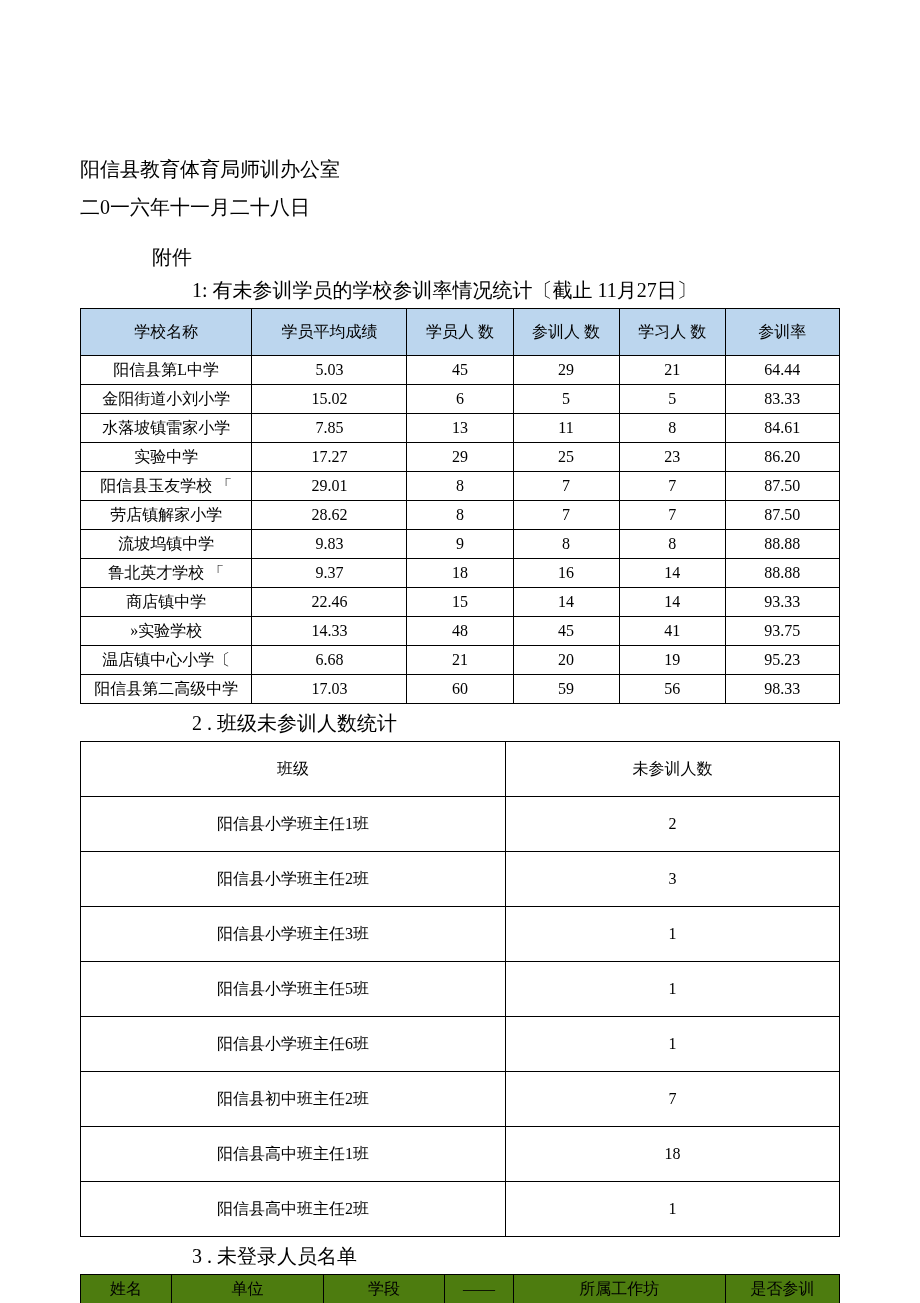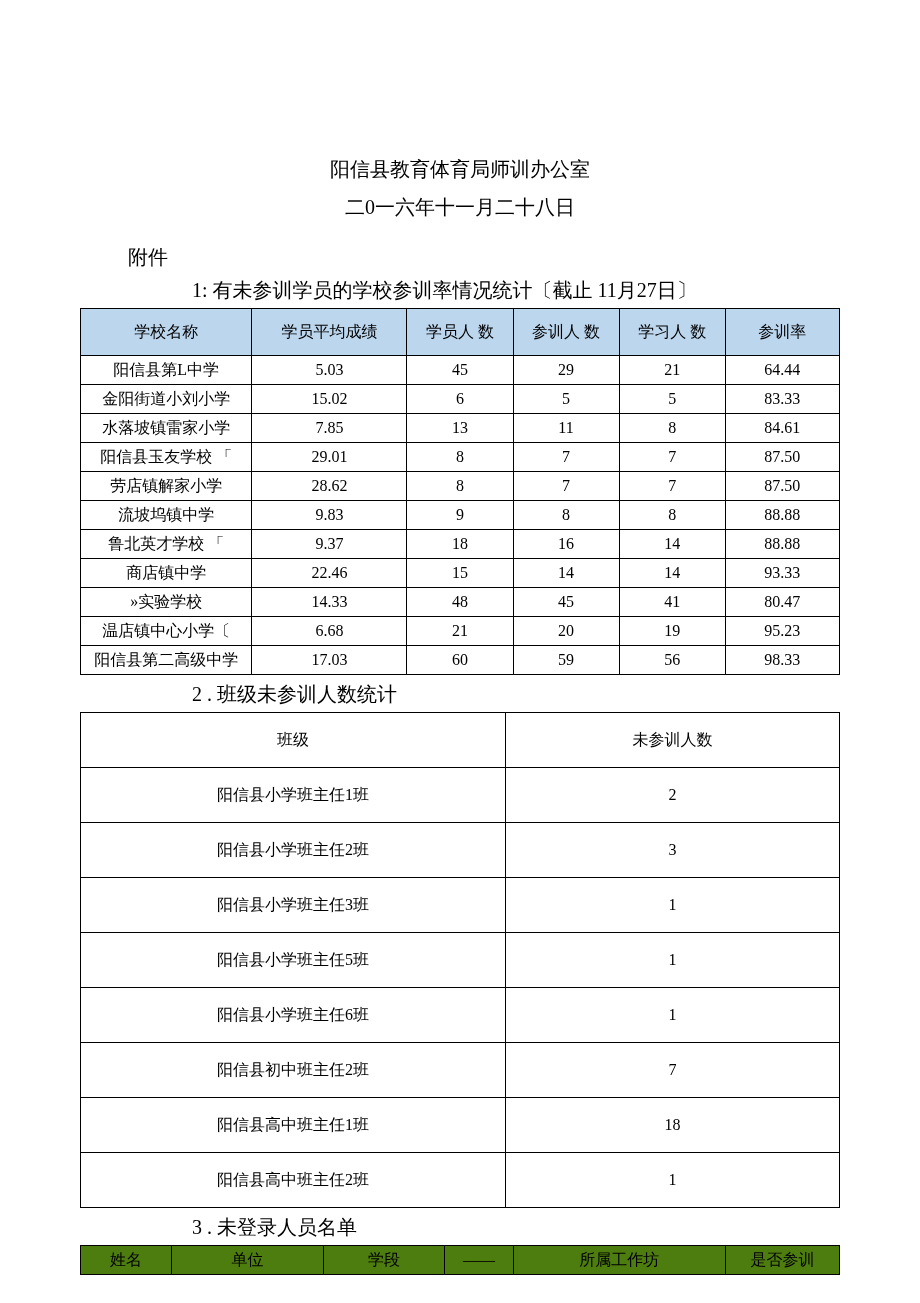--- a/index.html
+++ b/index.html
@@ -7,28 +7,27 @@
     padding: 0;
     background: #fff;
     font-family: "SimSun", "宋体", serif;
     color: #000;
     width: 920px;
   }
   .page {
     padding: 150px 80px 40px 80px;
   }
   .header-lines {
-    text-align: center;
     font-size: 20px;
     line-height: 1.9;
     margin-bottom: 18px;
   }
   .attachment-label {
     font-size: 20px;
-    margin-left: 48px;
+    margin-left: 72px;
     margin-bottom: 6px;
   }
   .section-title {
     font-size: 20px;
     margin-left: 112px;
     margin-bottom: 4px;
   }
   table {
     border-collapse: collapse;
     width: 100%;
@@ -135,20 +134,28 @@
         </tr>
         <tr>
           <td>水落坡镇雷家小学</td>
           <td>7.85</td>
           <td>13</td>
           <td>11</td>
           <td>8</td>
           <td>84.61</td>
         </tr>
         <tr>
+          <td>实验中学</td>
+          <td>17.27</td>
+          <td>29</td>
+          <td>25</td>
+          <td>23</td>
+          <td>86.20</td>
+        </tr>
+        <tr>
           <td>阳信县玉友学校 「</td>
           <td>29.01</td>
           <td>8</td>
           <td>7</td>
           <td>7</td>
           <td>87.50</td>
         </tr>
         <tr>
           <td>劳店镇解家小学</td>
           <td>28.62</td>
@@ -180,21 +187,21 @@
           <td>14</td>
           <td>14</td>
           <td>93.33</td>
         </tr>
         <tr>
           <td>»实验学校</td>
           <td>14.33</td>
           <td>48</td>
           <td>45</td>
           <td>41</td>
-          <td>80.47</td>
+          <td>93.75</td>
         </tr>
         <tr>
           <td>温店镇中心小学〔</td>
           <td>6.68</td>
           <td>21</td>
           <td>20</td>
           <td>19</td>
           <td>95.23</td>
         </tr>
         <tr>

